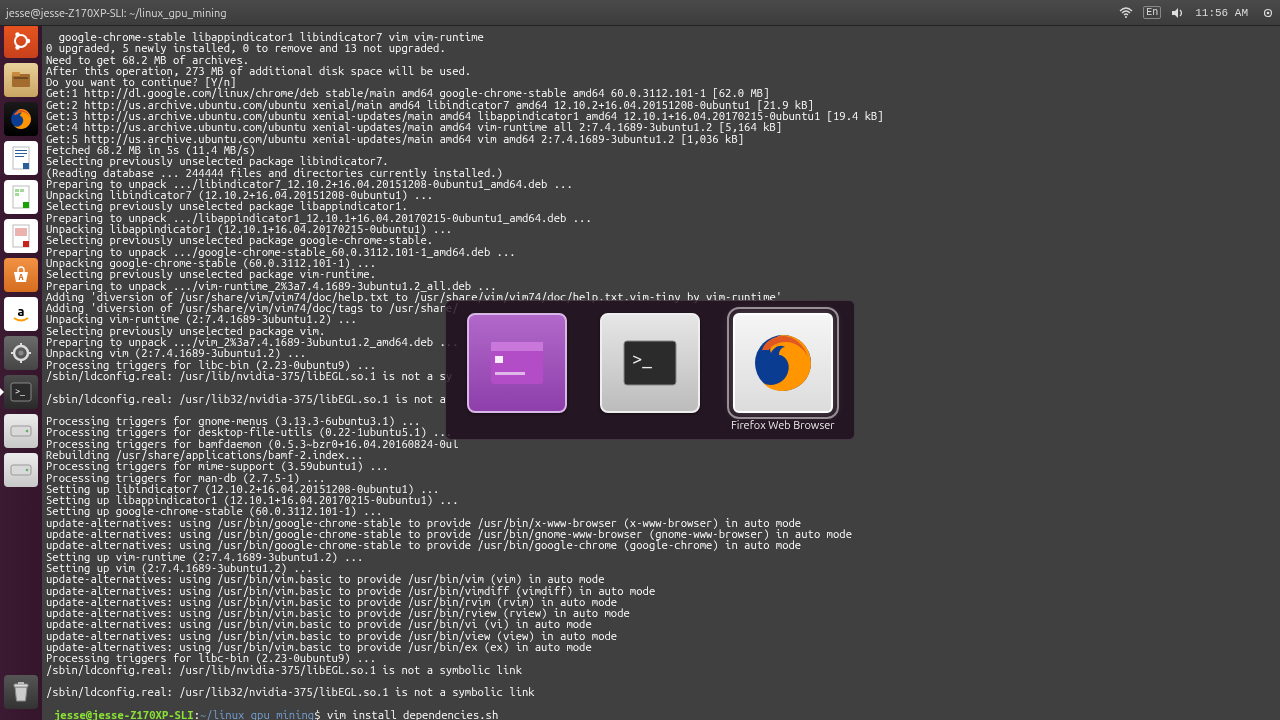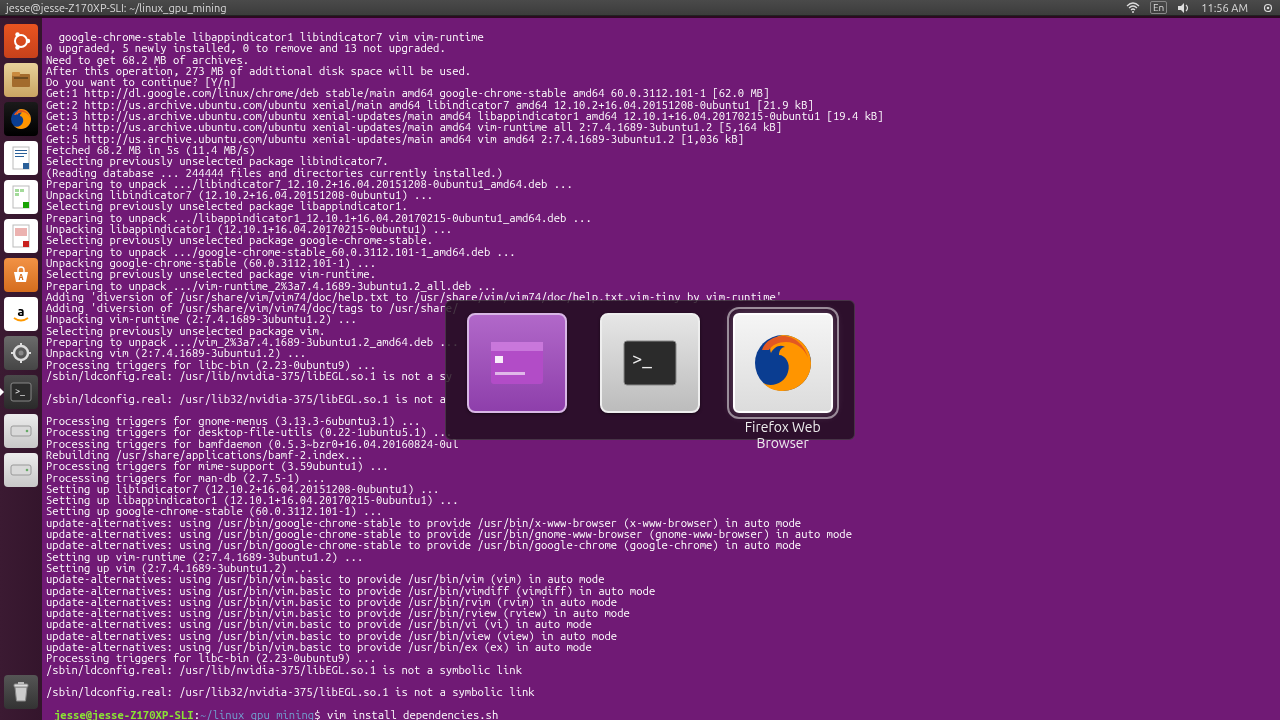--- a/index.html
+++ b/index.html
@@ -8,35 +8,35 @@
     background: #2d0922;
     color: #ffffff;
     font-size: 11px;
     width: 1280px;
     height: 720px;
     overflow: hidden;
     position: relative;
   }
   
   .menubar {
-    height: 16px;
+    height: 26px;
     background: linear-gradient(to bottom, #4a4a4a, #3c3c3c);
     display: flex;
     align-items: center;
     padding: 0 6px;
     color: #dcdcdc;
     font-family: Ubuntu, sans-serif;
     font-size: 11px;
     border-bottom: 1px solid #222;
     position: relative;
     z-index: 5;
   }
   .menubar .title { flex: 0 0 auto; }
   .menubar .spacer { flex: 1; }
-  .menubar .ind { display: flex; align-items: center; gap: 10px; }
+  .menubar .ind { display: flex; align-items: center; gap: 10px; font-family: Liberation Mono, monospace; }
   .menubar .ind svg { display: block; }
   .menubar .clock { margin-left: 0; margin-right: 4px; }
 
   
   .launcher {
     position: absolute;
     top: 18px;
     left: 0;
     bottom: 0;
     width: 42px;
@@ -79,21 +79,21 @@
   }
 
   
   .terminal {
     position: absolute;
     top: 18px;
     left: 42px;
     right: 0;
     bottom: 0;
     padding: 13px 4px;
-    background: #701a75;
+    background: #404040;
     font-family: "Ubuntu Mono", "DejaVu Sans Mono", monospace;
     font-size: 11.3px;
     line-height: 11.3px;
     white-space: pre;
     letter-spacing: 0.02px;
   }
   .terminal .line { height: 11.3px; }
   .prompt-user { color: #8ae234; font-weight: bold; margin-left: 8px; }
   .prompt-path { color: #729fcf; font-weight: normal; }
   .prompt-white { color: #ffffff; }
@@ -140,21 +140,21 @@
     box-shadow: 0 1px 3px rgba(0,0,0,0.5);
   }
   .switcher .entry.selected .thumb {
     outline: 2px solid rgba(255,255,255,0.5);
     outline-offset: 4px;
     border-radius: 6px;
     box-shadow: 0 0 12px rgba(255,255,255,0.25);
   }
   .switcher .label {
     font-family: Ubuntu, sans-serif;
-    font-size: 14px;
+    font-size: 11px;
     color: #eee;
     text-align: center;
   }
 </style>
 </head>
 <body>
 
 <div class="menubar">
   <span class="title">jesse@jesse-Z170XP-SLI: ~/linux_gpu_mining</span>
   <span class="spacer"></span>

